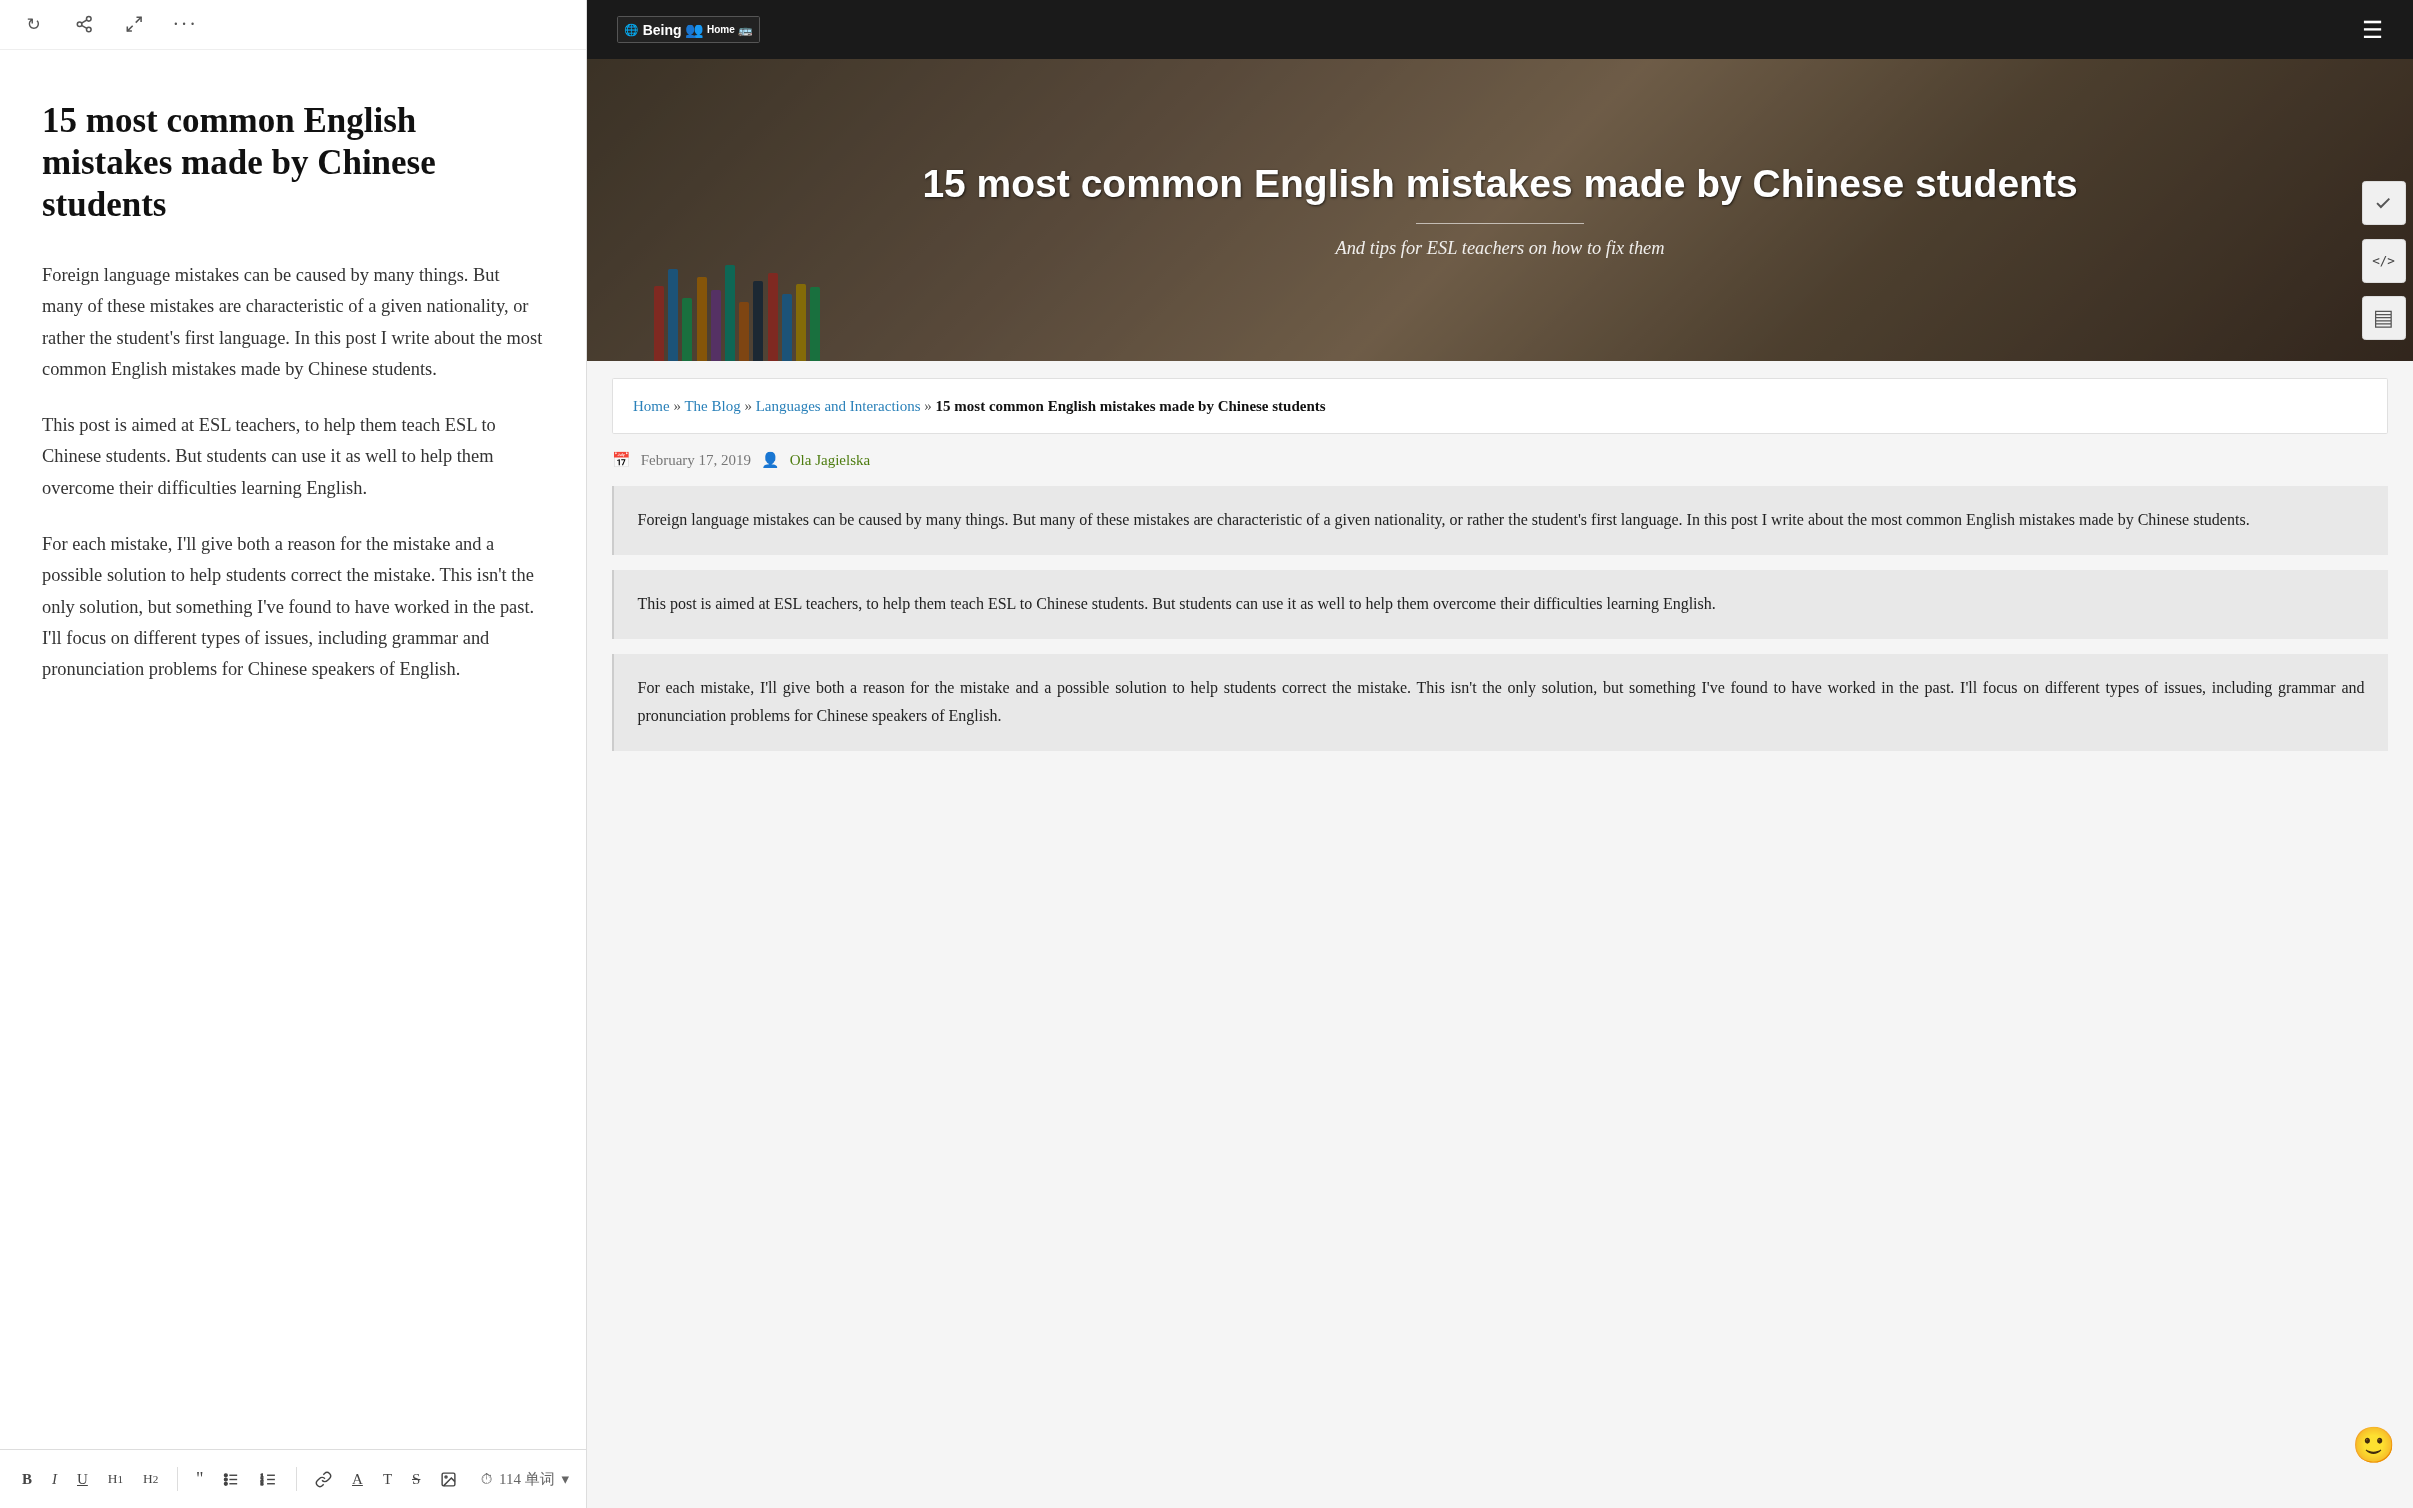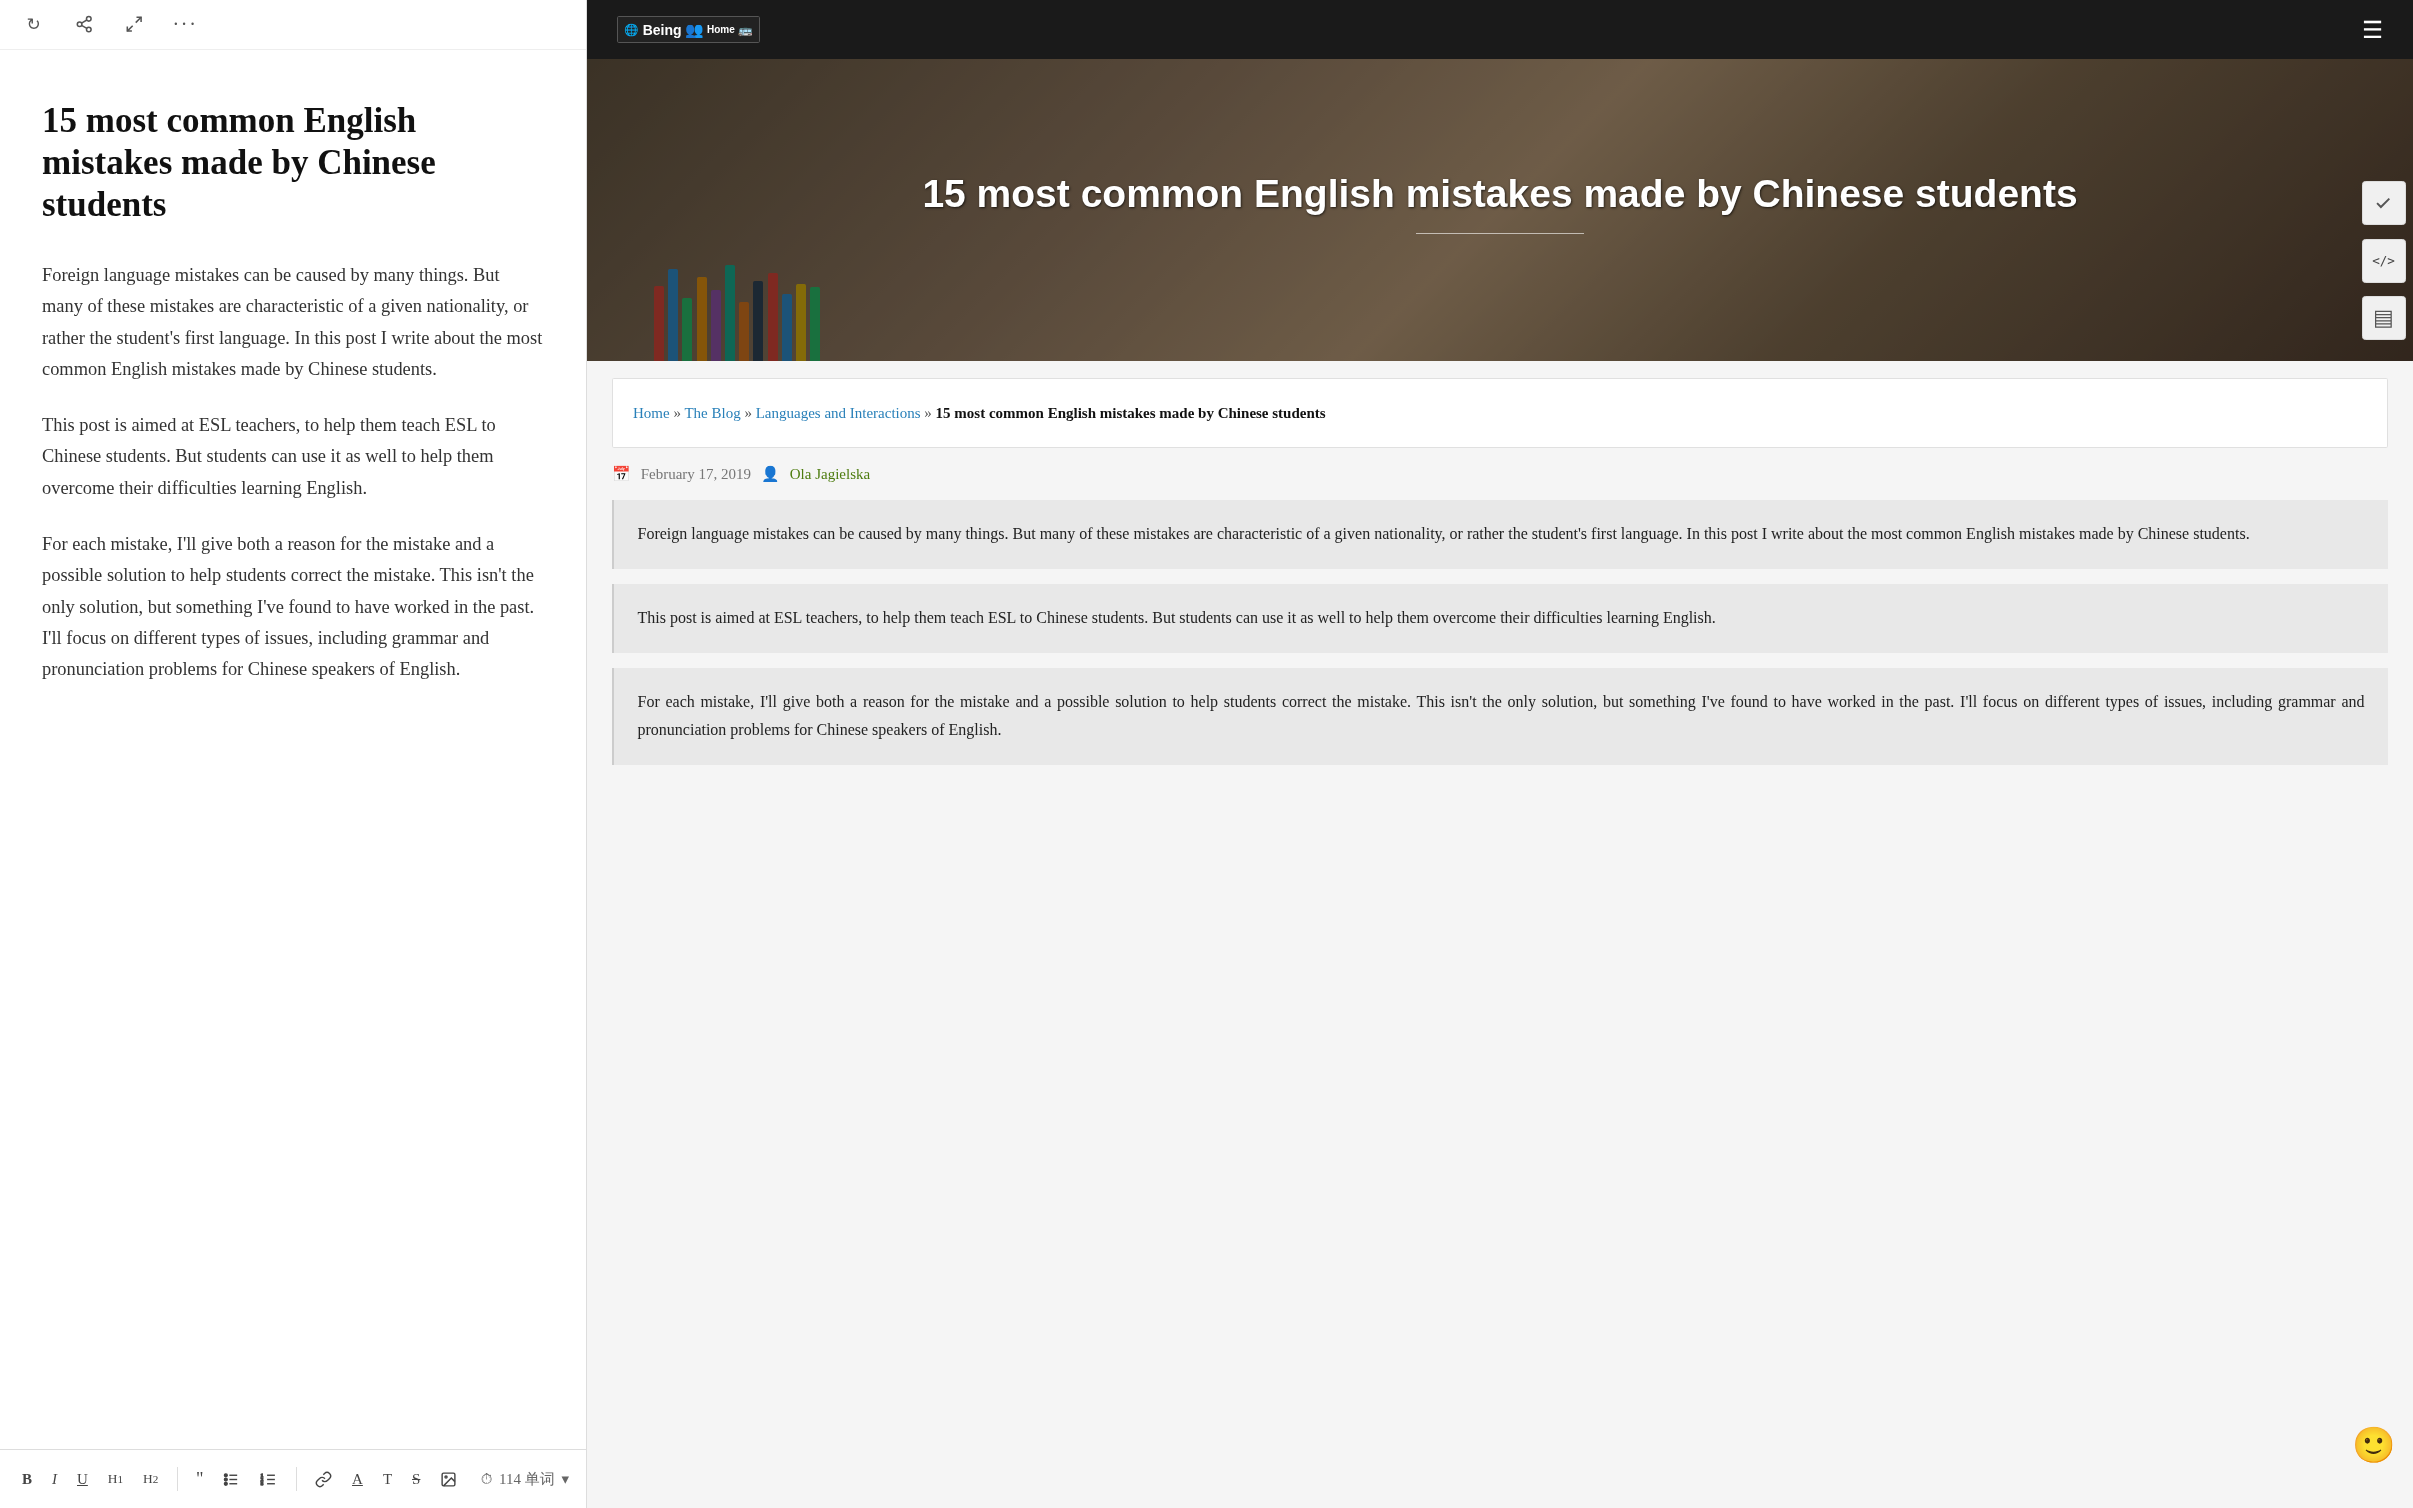--- a/index.html
+++ b/index.html
@@ -180,21 +180,21 @@
       font-style: italic;
       color: rgba(255,255,255,0.9);
       font-family: Georgia, serif;
     }
 
     
     .breadcrumb-bar {
       background: #fff;
       border: 0.8px solid #e0e0e0;
       margin: 17px 25px 0;
-      padding: 22px 20px;
+      padding: 15px 20px;
       font-size: 15px;
       line-height: 1.6;
       color: #555;
       border-radius: 1.7px;
     }
     .breadcrumb-bar a {
       color: #2980b9;
       text-decoration: none;
     }
     .breadcrumb-bar .current {
@@ -385,20 +385,21 @@
       <div style="width:10px;height:80px;background:#34495e;border-radius:1.7px 1.7px 0 0;"></div>
       <div style="width:10px;height:88px;background:#e74c3c;border-radius:1.7px 1.7px 0 0;"></div>
       <div style="width:10px;height:67px;background:#3498db;border-radius:1.7px 1.7px 0 0;"></div>
       <div style="width:10px;height:77px;background:#f1c40f;border-radius:1.7px 1.7px 0 0;"></div>
       <div style="width:10px;height:74px;background:#2ecc71;border-radius:1.7px 1.7px 0 0;"></div>
     </div>
     <div class="hero-overlay"></div>
     <div class="hero-content">
       <div class="hero-title">15 most common English mistakes made by Chinese students</div>
       <div class="hero-divider"></div>
+      <div class="hero-subtitle">And tips for ESL teachers on how to fix them</div>
     </div>
   </div>
 
   <div class="breadcrumb-bar">
     <a href="#">Home</a>
     <span> » </span>
     <a href="#">The Blog</a>
     <span> » </span>
     <a href="#">Languages and Interactions</a>
     <span> » </span>

